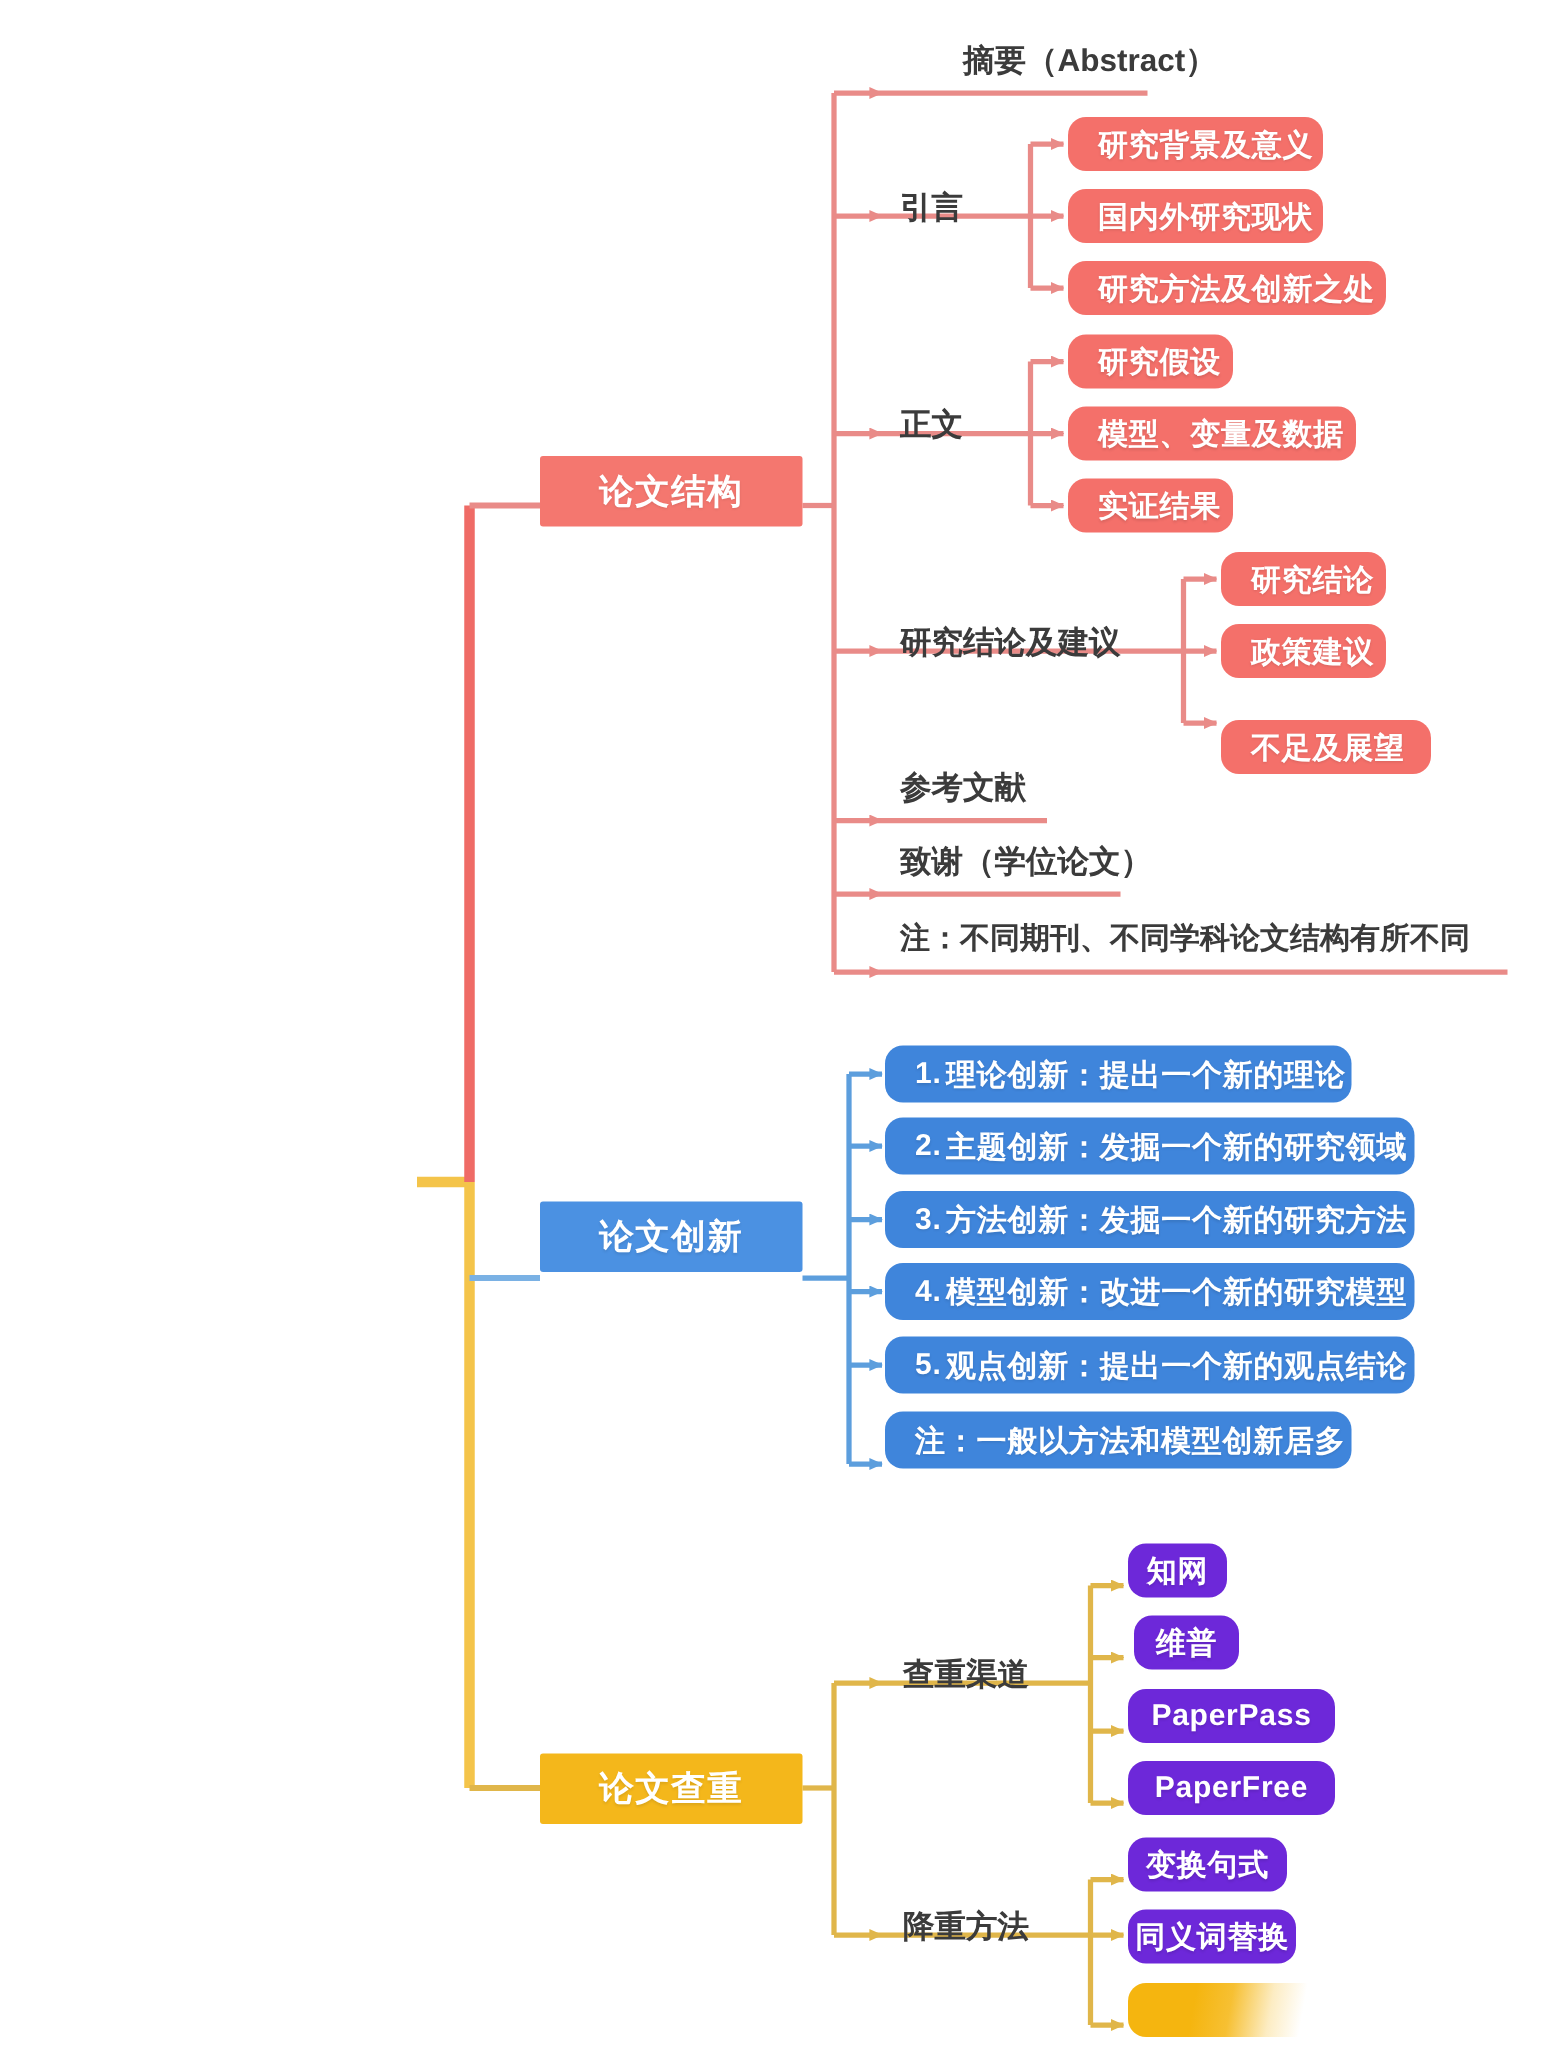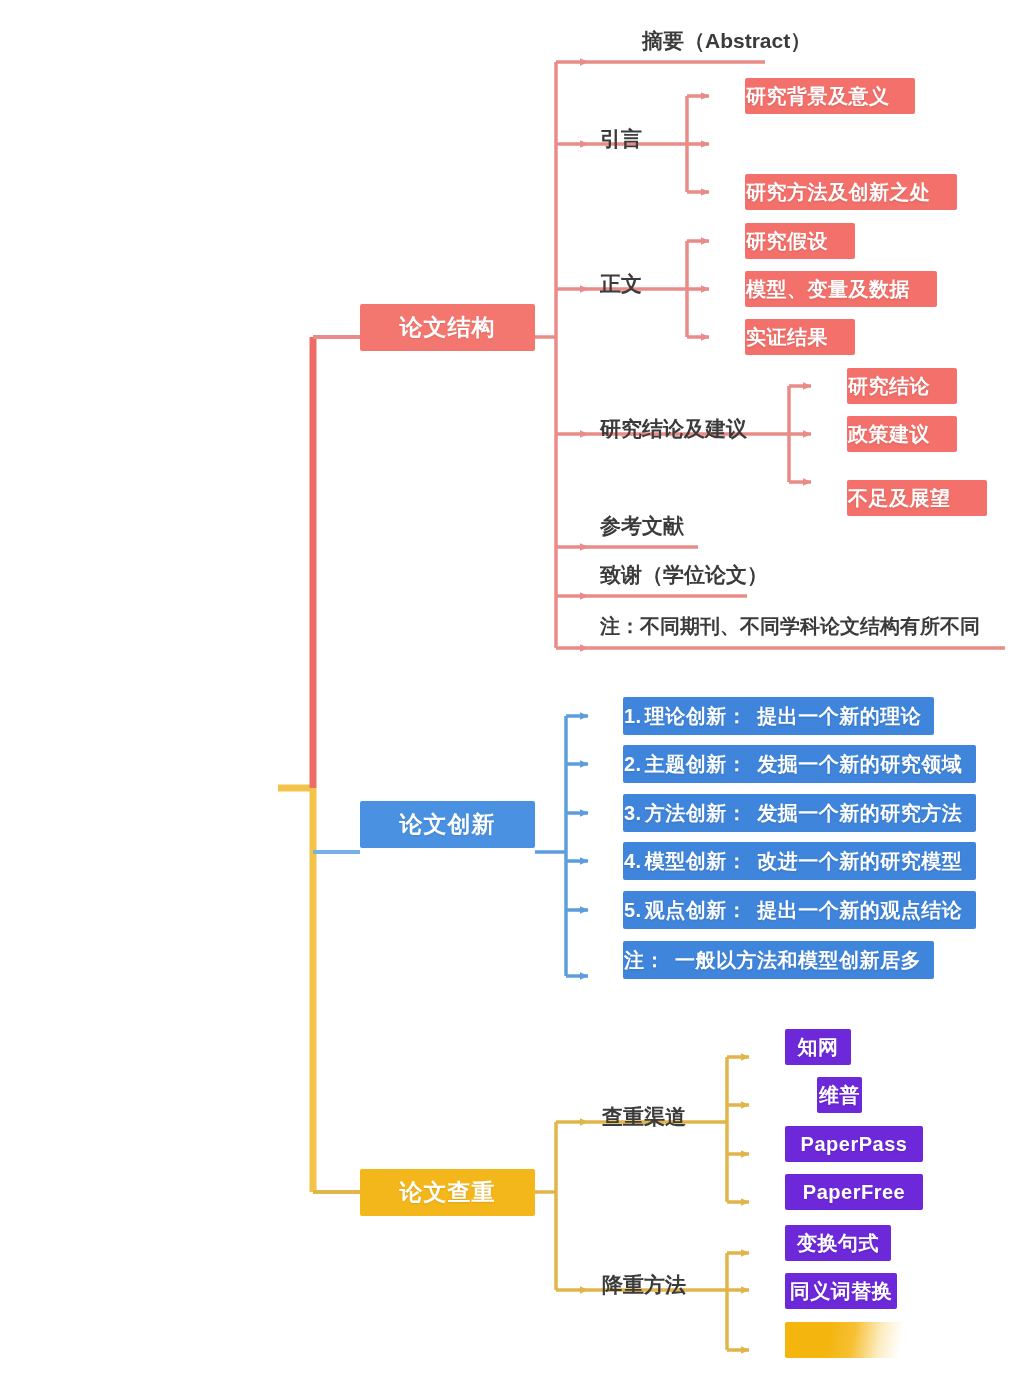--- a/index.html
+++ b/index.html
@@ -35,25 +35,24 @@
   .tnode{
     position:absolute;color:#3b3b3b;font-weight:bold;
     font-size:21px;white-space:nowrap;line-height:1;
   }
   .tnode.small{font-size:20px;}
 
   
   .chip{
     position:absolute;height:36px;
     display:flex;align-items:center;
-    padding:0 1px;box-sizing:border-box;
+    padding:0 20px;box-sizing:border-box;
     color:#ffffff;font-weight:bold;font-size:20px;white-space:nowrap;
-    border-radius:2px;letter-spacing:.5px;
+    border-radius:12px;letter-spacing:.5px;
     text-shadow:0 1px 2px rgba(0,0,0,.12);
-    margin-left:33px;
   }
   .chip.red{background:#f4706a;}
   .chip.blue{background:#3f85db;height:38px;font-size:20px;}
   .chip.orange{background:#6d28d9;}
   .chip.faded{
     background:linear-gradient(100deg,#f5b50f 0%,#f5b50f 34%,rgba(245,181,15,.85) 52%,rgba(245,181,15,.25) 72%,rgba(245,181,15,0) 88%);
     color:rgba(255,255,255,.35);text-shadow:none;
   }
   .chip.blue .num{margin-right:3px;}
   .chip.blue .gap{display:inline-block;width:10px;}
@@ -164,20 +163,21 @@
 
   <div class="tnode" style="left:600px;top:30px;margin-left:42px;">摘要（Abstract）</div>
   <div class="tnode" style="left:600px;top:128px;">引言</div>
   <div class="tnode" style="left:600px;top:273px;">正文</div>
   <div class="tnode" style="left:600px;top:418px;">研究结论及建议</div>
   <div class="tnode" style="left:600px;top:515px;">参考文献</div>
   <div class="tnode" style="left:600px;top:564px;">致谢（学位论文）</div>
   <div class="tnode small" style="left:600px;top:616px;">注：不同期刊、不同学科论文结构有所不同</div>
 
   <div class="chip red" style="left:712px;top:78px;width:170px;">研究背景及意义</div>
+  <div class="chip red" style="left:712px;top:126px;width:170px;">国内外研究现状</div>
   <div class="chip red" style="left:712px;top:174px;width:212px;">研究方法及创新之处</div>
 
   <div class="chip red" style="left:712px;top:223px;width:110px;">研究假设</div>
   <div class="chip red" style="left:712px;top:271px;width:192px;">模型、变量及数据</div>
   <div class="chip red" style="left:712px;top:319px;width:110px;">实证结果</div>
 
   <div class="chip red" style="left:814px;top:368px;width:110px;">研究结论</div>
   <div class="chip red" style="left:814px;top:416px;width:110px;">政策建议</div>
   <div class="chip red" style="left:814px;top:480px;width:140px;">不足及展望</div>
 
@@ -214,21 +214,21 @@
   <div class="chip blue" style="left:590px;top:941px;width:311px;">
     <span>注：</span>
     <span class="gap"></span>
     <span>一般以方法和模型创新居多</span>
   </div>
 
   <div class="tnode" style="left:602px;top:1106px;">查重渠道</div>
   <div class="tnode" style="left:602px;top:1274px;">降重方法</div>
 
   <div class="chip orange" style="left:752px;top:1029px;width:66px;justify-content:center;">知网</div>
-  <div class="chip orange" style="left:784px;top:1077px;width:45px;justify-content:center;">维普</div>
+  <div class="chip orange" style="left:756px;top:1077px;width:70px;justify-content:center;">维普</div>
   <div class="chip orange" style="left:752px;top:1126px;width:138px;justify-content:center;">PaperPass</div>
   <div class="chip orange" style="left:752px;top:1174px;width:138px;justify-content:center;">PaperFree</div>
 
   <div class="chip orange" style="left:752px;top:1225px;width:106px;justify-content:center;">变换句式</div>
   <div class="chip orange" style="left:752px;top:1273px;width:112px;justify-content:center;">同义词替换</div>
   <div class="chip orange faded" style="left:752px;top:1322px;width:130px;justify-content:center;"></div>
 
 </div>
 
 </body></html>

